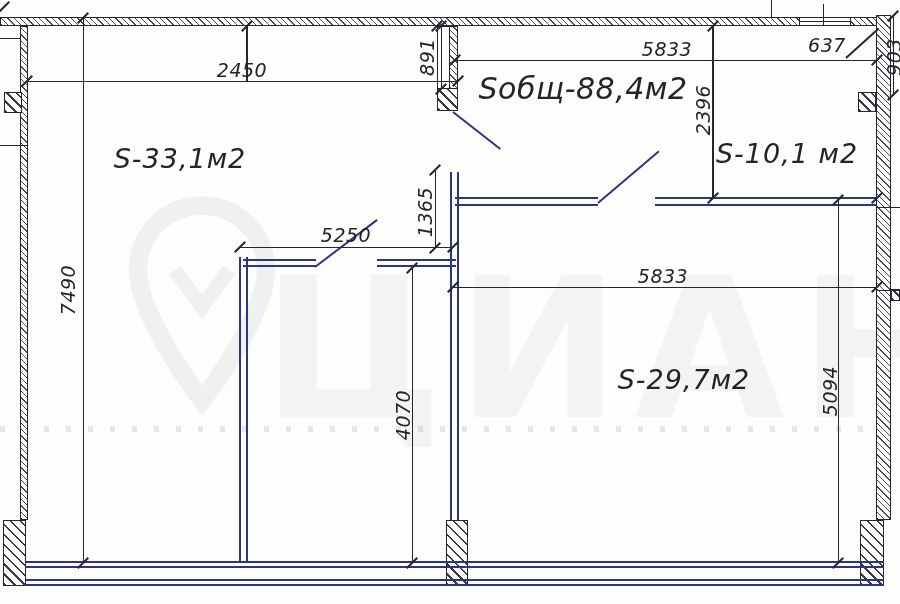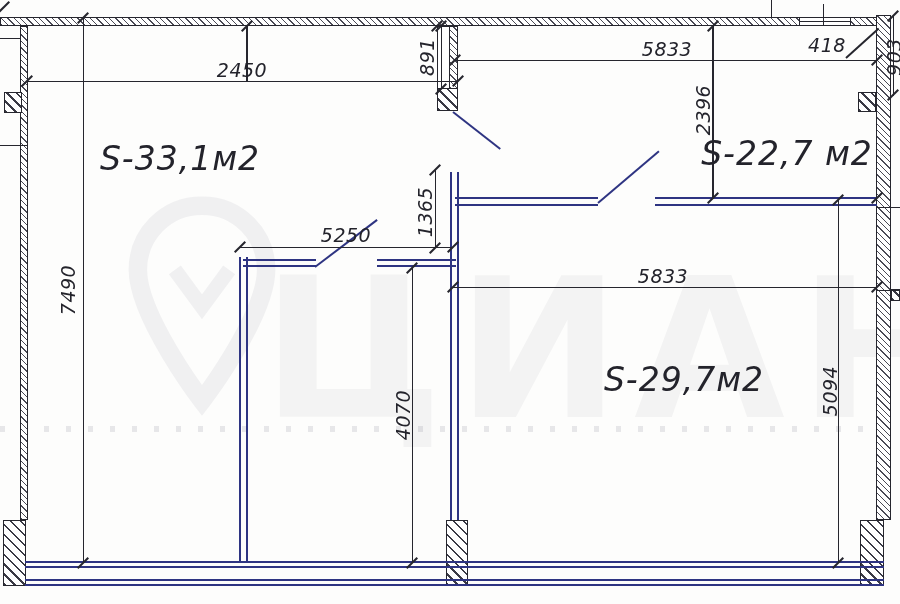--- a/index.html
+++ b/index.html
@@ -17,21 +17,21 @@
   .bw-v{border-left:2px solid #2e3482;border-right:2px solid #2e3482;background:transparent;}
   
   .ln{background:#26262e;}
   .bln{background:#2e3482;height:2px;transform-origin:left center;}
   
   .tick{width:15px;height:2px;background:#26262e;transform:translate(-50%,-50%) rotate(-45deg);}
   
   .ctext{transform:translate(-50%,-50%);white-space:nowrap;color:#23232b;
          font-style:italic;font-size:19px;letter-spacing:.5px;}
   .ctext.vrot{transform:translate(-50%,-50%) rotate(-90deg);}
-  .room{font-size:33px;letter-spacing:1px;}
+  .room{font-size:27px;letter-spacing:1px;}
   .big{font-size:30px;}
   
   .wm-text{color:rgba(70,70,95,0.055);font-weight:bold;font-size:195px;letter-spacing:14px;
            font-style:normal;line-height:1;}
   .wm-dots{left:0;top:426;width:900px;height:6px;
            background-image:repeating-linear-gradient(90deg,rgba(70,70,95,0.12) 0 5px,transparent 5px 22px);}
   .winline{position:absolute;left:0;top:3px;width:100%;height:1px;background:#26262e;}
 </style>
 </head>
 <body>
@@ -120,27 +120,28 @@
   <div class="abs tick" style="left:838px;top:563px;"></div>
   <div class="abs tick" style="left:893px;top:16px;"></div>
   <div class="abs tick" style="left:893px;top:95px;"></div>
   <div class="abs tick" style="left:247px;top:26px;"></div>
   <div class="abs tick" style="left:437px;top:26px;"></div>
   <div class="abs tick" style="left:877px;top:198px;"></div>
 
   <div class="abs ctext" style="left:242px;top:70px;">2450</div>
   <div class="abs ctext vrot" style="left:427px;top:57px;">891</div>
   <div class="abs ctext" style="left:667px;top:49px;">5833</div>
-  <div class="abs ctext" style="left:827px;top:45px;">418</div>
+  <div class="abs ctext" style="left:827px;top:45px;">637</div>
   <div class="abs ctext vrot" style="left:894px;top:57px;">903</div>
   <div class="abs ctext vrot" style="left:703px;top:110px;">2396</div>
   <div class="abs ctext vrot" style="left:425px;top:212px;">1365</div>
   <div class="abs ctext" style="left:346px;top:235px;">5250</div>
   <div class="abs ctext" style="left:663px;top:276px;">5833</div>
   <div class="abs ctext vrot" style="left:68px;top:290px;">7490</div>
   <div class="abs ctext vrot" style="left:403px;top:415px;">4070</div>
   <div class="abs ctext vrot" style="left:830px;top:391px;">5094</div>
 
+  <div class="abs ctext big" style="left:583px;top:88px;">Sобщ-88,4м2</div>
   <div class="abs ctext room" style="left:180px;top:158px;">S-33,1м2</div>
-  <div class="abs ctext room" style="left:787px;top:153px;">S-22,7 м2</div>
+  <div class="abs ctext room" style="left:787px;top:153px;">S-10,1 м2</div>
   <div class="abs ctext room" style="left:684px;top:379px;">S-29,7м2</div>
 
 </div>
 
 </body></html>

